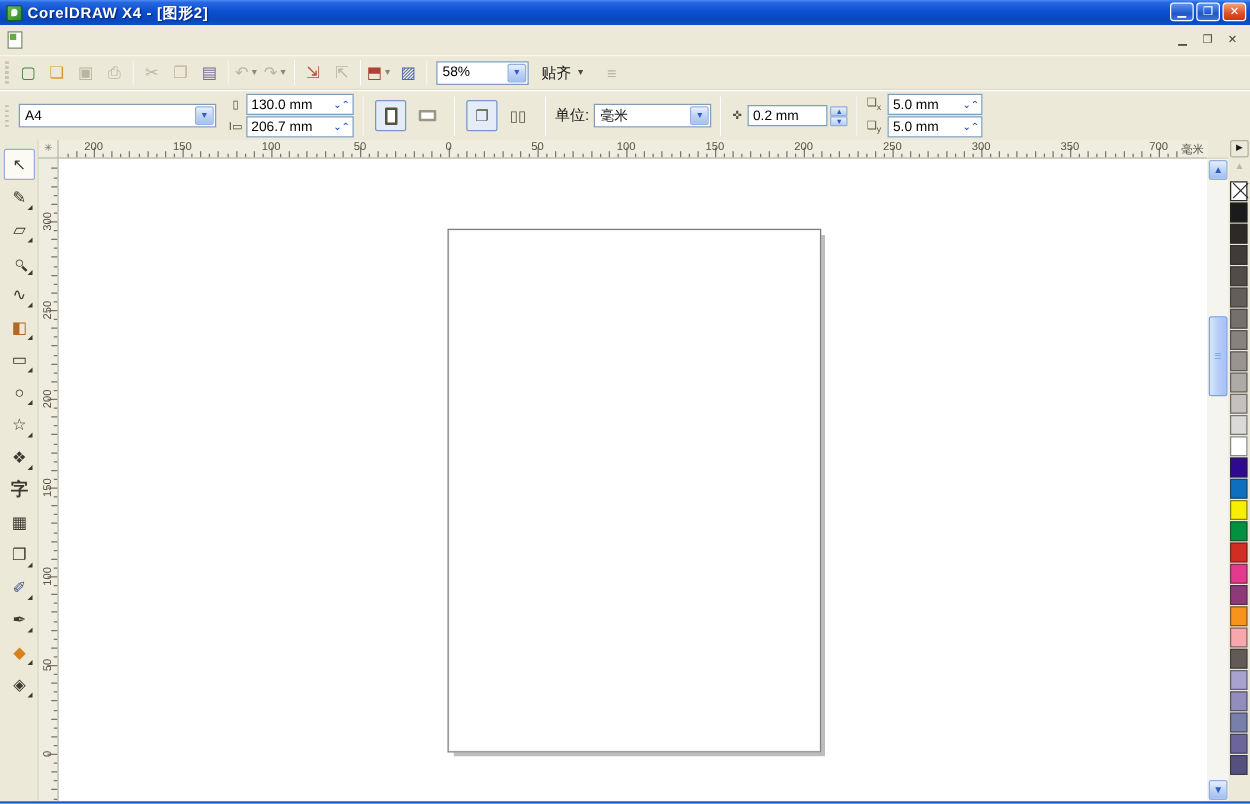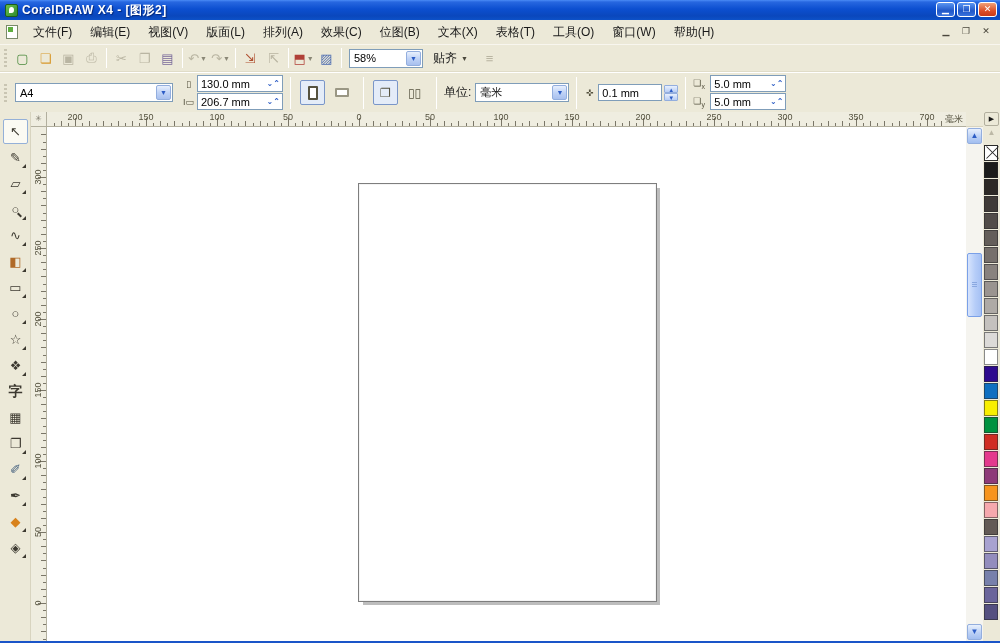--- a/index.html
+++ b/index.html
@@ -147,34 +147,20 @@
     <span class="title" data-name="window-title">CorelDRAW X4 - [图形2]</span>
     <span class="tb-controls">
       <span class="tbc" data-name="minimize-button">▁</span>
       <span class="tbc" data-name="restore-button">❐</span>
       <span class="tbc close" data-name="close-button">✕</span>
     </span>
   </div>
 
   <div class="menubar" data-name="menubar">
     <span class="doc-icon" data-name="document-icon"></span>
-    <div class="menu-items" style="display:flex" data-name="menu-items">
-        <span class="menu-item" data-name="menu-item-0">文件(F)</span>
-        <span class="menu-item" data-name="menu-item-1">编辑(E)</span>
-        <span class="menu-item" data-name="menu-item-2">视图(V)</span>
-        <span class="menu-item" data-name="menu-item-3">版面(L)</span>
-        <span class="menu-item" data-name="menu-item-4">排列(A)</span>
-        <span class="menu-item" data-name="menu-item-5">效果(C)</span>
-        <span class="menu-item" data-name="menu-item-6">位图(B)</span>
-        <span class="menu-item" data-name="menu-item-7">文本(X)</span>
-        <span class="menu-item" data-name="menu-item-8">表格(T)</span>
-        <span class="menu-item" data-name="menu-item-9">工具(O)</span>
-        <span class="menu-item" data-name="menu-item-10">窗口(W)</span>
-        <span class="menu-item" data-name="menu-item-11">帮助(H)</span>
-      </div>
     <div class="doc-controls">
       <span data-name="doc-minimize-button">▁</span>
       <span data-name="doc-restore-button">❐</span>
       <span data-name="doc-close-button">✕</span>
     </div>
   </div>
 
   <div class="toolbar" data-name="standard-toolbar">
     <span class="grip" data-name="toolbar-grip"></span>
     <div class="tb-row" data-name="toolbar-buttons">
@@ -279,21 +265,21 @@
     <div class="units">
       <span data-name="units-label">单位:</span>
       <div class="combo units-combo" data-name="units-combo">
         <span data-name="units-value">毫米</span>
         <span class="cbtn" data-name="chevron-down-icon">▼</span>
       </div>
     </div>
     <span class="pp-sep"></span>
     <span class="pp-ico" data-name="nudge-offset-icon">✜</span>
     <div class="field f-nudge" data-name="nudge-offset-field" style="margin-left:3px">
-      <span data-name="nudge-offset-value">0.1 mm</span>
+      <span data-name="nudge-offset-value">0.2 mm</span>
     </div>
     <span class="vspin" data-name="nudge-spinner">
         <span data-name="spin-up-icon">▲</span>
         <span data-name="spin-down-icon">▼</span>
       </span>
     <span class="pp-sep"></span>
     <div class="dup-block">
       <div class="pp-row">
         <span class="dup-ico" data-name="duplicate-x-icon">❏<sub>x</sub></span>
         <div class="field f-dup" data-name="duplicate-x-field">

